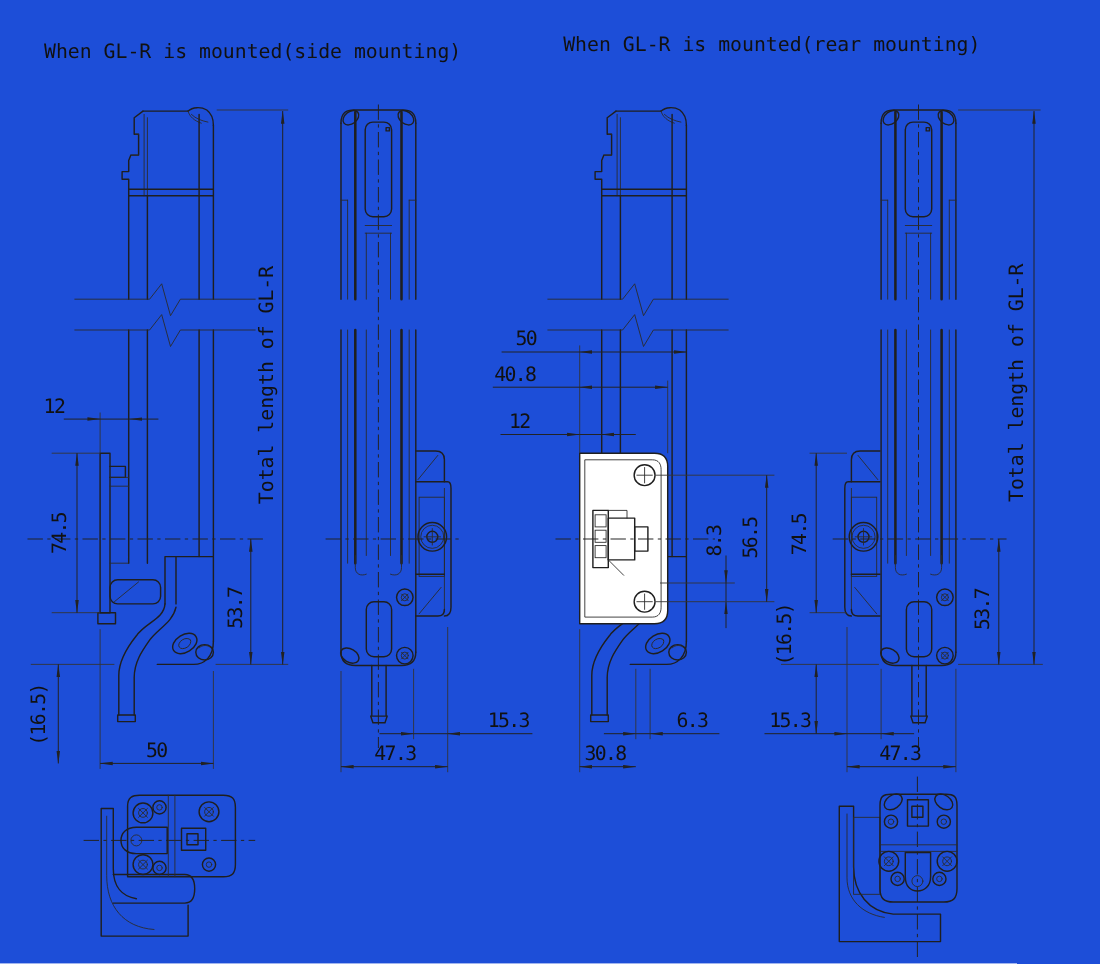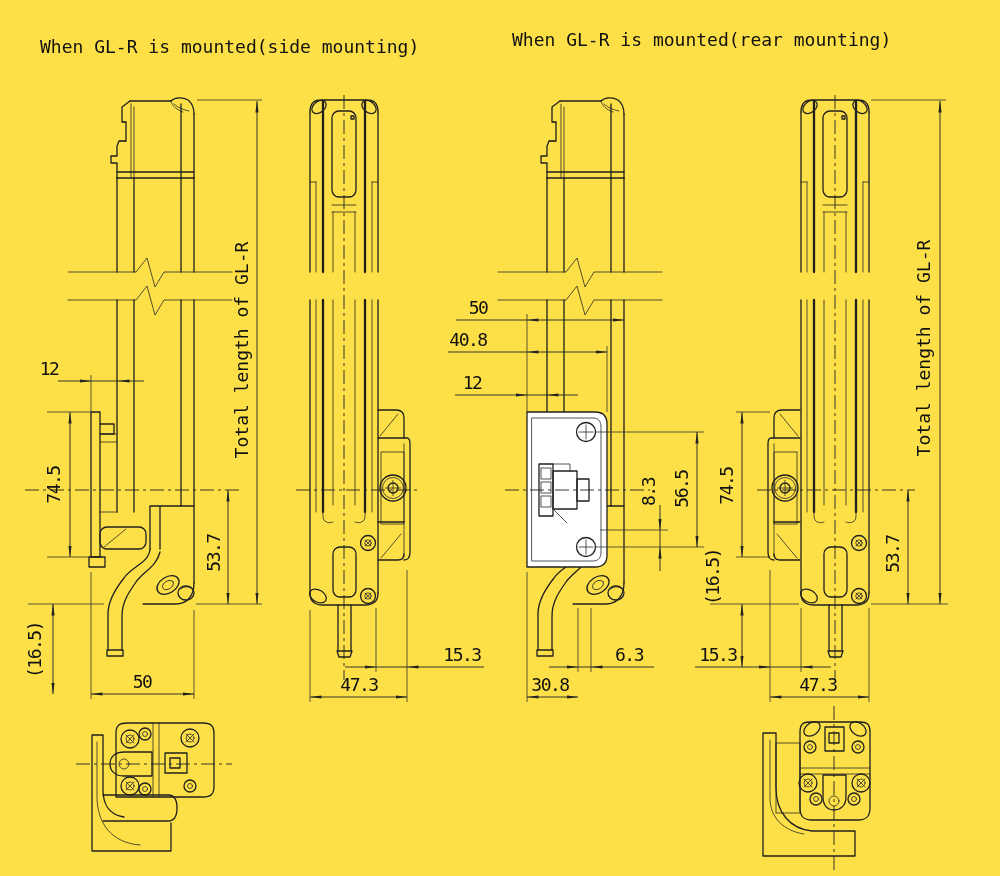--- a/index.html
+++ b/index.html
@@ -1,16 +1,16 @@
 <!DOCTYPE html>
 <html><head>
 <meta charset="utf-8">
 <style>
   html,body{margin:0;padding:0;background:#fff;}
-  .canvas{position:relative;width:1000px;height:876px;background:#fde047;overflow:hidden;
+  .canvas{position:relative;width:1000px;height:876px;background:#1d4ed8;overflow:hidden;
           font-family:"DejaVu Sans Mono", monospace;}
   svg{position:absolute;left:0;top:0;}
   .o{stroke:#1f1f1f;stroke-width:1.3;fill:none;stroke-linecap:round;stroke-linejoin:round;}
   .h{stroke:#1f1f1f;stroke-width:2.3;fill:none;stroke-linecap:round;}
   .t{stroke:#2a2a2a;stroke-width:0.8;fill:none;stroke-linecap:round;}
   .d{stroke:#222;stroke-width:0.9;fill:none;}
   .x{stroke:#333;stroke-width:0.8;fill:none;}
   .cl{stroke:#222;stroke-width:0.9;fill:none;stroke-dasharray:14 4 3 4;}
   .wf{fill:#ffffff;stroke:#1f1f1f;stroke-width:1.3;stroke-linejoin:round;}
   text{fill:#111;}

